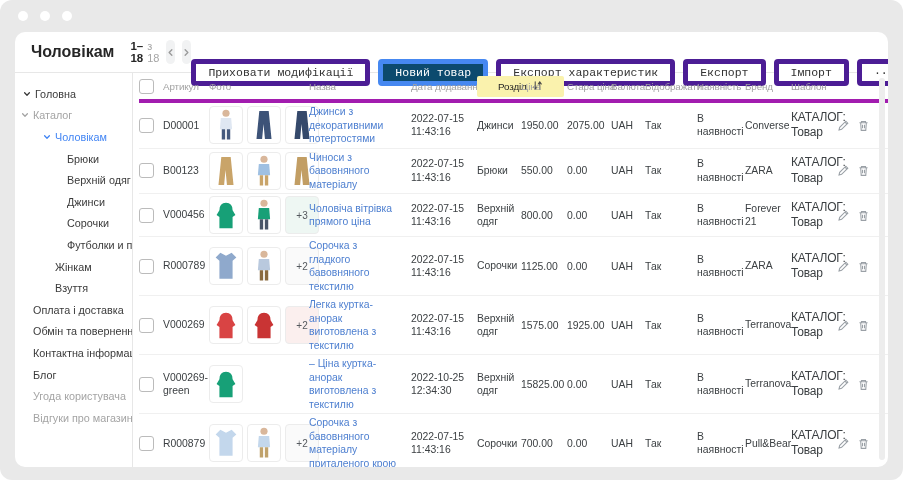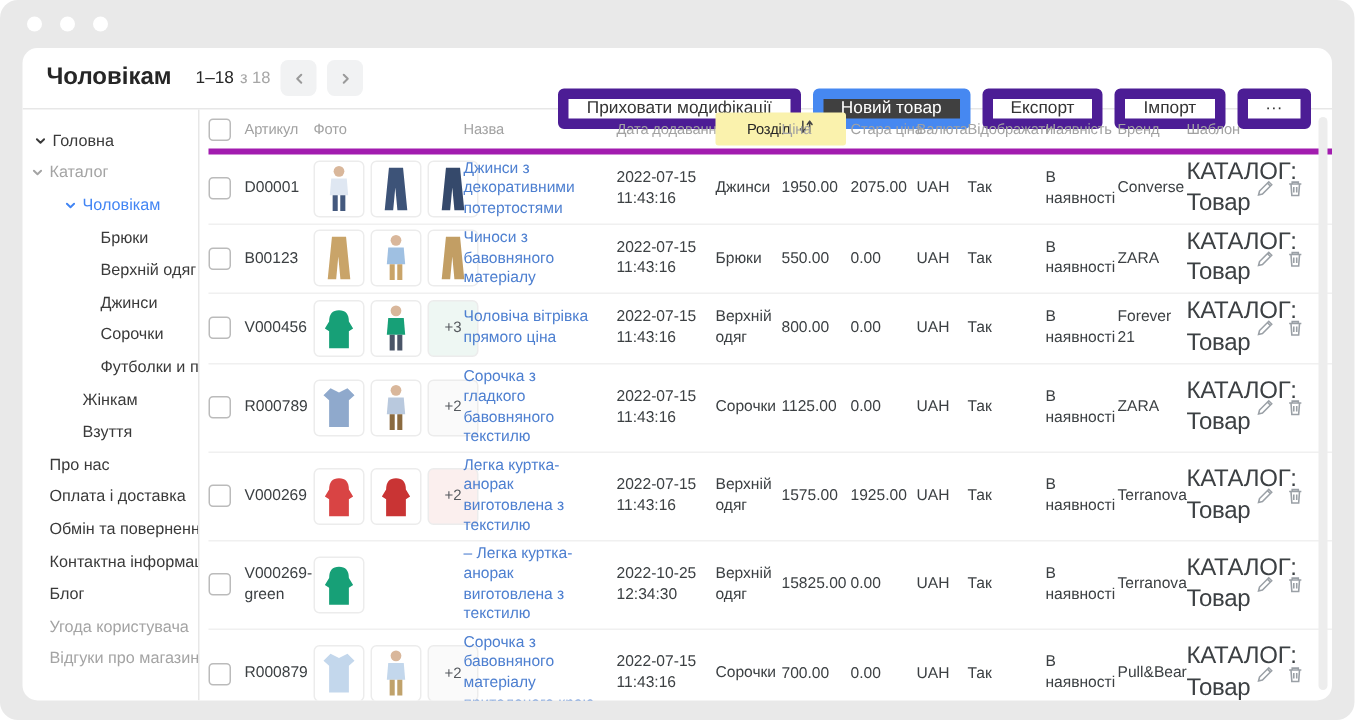--- a/index.html
+++ b/index.html
@@ -4,46 +4,46 @@
 <style>
   html,body{margin:0;padding:0;}
   body{width:903px;height:480px;background:#fff;font-family:"Liberation Sans",sans-serif;overflow:hidden;}
   .window{position:absolute;left:0;top:0;width:903px;height:480px;background:#e9e9e9;border-radius:12px;overflow:hidden;}
   .titlebar{height:32px;display:flex;align-items:center;padding-left:18px;gap:12px;}
   .dot{width:10px;height:10px;border-radius:50%;background:#fff;}
   .card{position:absolute;left:15px;top:32px;right:15px;bottom:13px;background:#fff;border-radius:10px;overflow:hidden;}
   .page-header{height:40px;display:flex;align-items:center;padding:0 14px 0 16px;border-bottom:1px solid #e7e7e7;}
   .title{font-size:16px;font-weight:700;color:#262626;margin-right:16px;}
   .pag{display:flex;align-items:baseline;gap:4px;}
-  .pag .range{font-size:11.5px;font-weight:400;color:#262626;}
+  .pag .range{font-size:11.5px;font-weight:700;color:#262626;}
   .pag .of{font-size:11px;color:#a6a6a6;}
   .navbtn{width:24px;height:24px;border-radius:5px;background:#f1f2f3;border:none;display:flex;align-items:center;justify-content:center;margin-left:7px;cursor:pointer;padding:0;}
   .spacer{flex:1;}
   .actions{display:flex;gap:8px;align-items:center;}
-  .btn{height:27px;padding:0 12px;border:7px solid #4c1d95;border-radius:4px;background:#fff;font-size:11.5px;color:#333;font-family:Liberation Sans, sans-serif;cursor:pointer;white-space:nowrap;margin-top:40px;}
-  .btn.primary{background:#404040;border-color:#4688f1;color:#fff;}
+  .btn{height:27px;padding:0 12px;border:5px solid #4c1d95;border-radius:4px;background:#fff;font-size:11.5px;color:#333;font-family:Liberation Mono, monospace;cursor:pointer;white-space:nowrap;margin-top:40px;}
+  .btn.primary{background:#0c4a6e;border-color:#4688f1;color:#fff;}
   .layout{display:flex;height:calc(100% - 41px);}
   .sidebar{width:118px;border-right:1px solid #e7e7e7;padding-top:10px;box-sizing:border-box;flex:none;overflow:hidden;}
   .side-item{height:21.6px;display:flex;align-items:center;font-size:10.8px;color:#3a3a3a;cursor:pointer;white-space:nowrap;}
   .side-item .chev{width:12px;display:flex;align-items:center;flex:none;color:inherit;}
   .lvl0{padding-left:8px;}.lvl1{padding-left:6px;}.lvl2{padding-left:28px;}.lvl3{padding-left:40px;}
   .st-muted{color:#a4a4a4;}.st-active{color:#4285f4;}
   .tablewrap{flex:1;padding-left:6px;box-sizing:border-box;}
   .thead,.trow{display:grid;grid-template-columns:24px 46px 100px 102px 66px 44px 46px 44px 34px 52px 48px 46px 46px 1fr;align-items:center;}
   .thead{height:26px;border-bottom:4px solid #a21caf;color:#a2a2a2;font-size:9.8px;letter-spacing:-0.1px;}
   .thead .c{white-space:nowrap;}
   .trow{border-bottom:1px solid #f0f0f0;padding:2px 0;min-height:40px;box-sizing:border-box;font-size:10.4px;color:#3c4043;}
   .c{padding-right:4px;box-sizing:border-box;}
   .cbx{width:13px;height:13px;border:1.5px solid #bbb;border-radius:3px;background:#fff;cursor:pointer;}
   .c-photos{display:flex;gap:4px;}
   .photo{width:32px;height:36px;border:1px solid #ececec;border-radius:4px;background:#fff;display:flex;align-items:center;justify-content:center;cursor:pointer;flex:none;overflow:hidden;}
   .photo.badge span{font-size:10px;color:#55595e;}
   .c-name a{color:#4d7fd0;text-decoration:none;line-height:1.3;display:block;padding-right:6px;}
   .sub{line-height:1.3;}
-  .c-tmpl{font-size:16px;letter-spacing:-0.2px;line-height:1.3;}
+  .c-tmpl{font-size:12px;letter-spacing:-0.2px;line-height:1.3;}
   .pill{display:inline-flex;align-items:center;gap:5px;background:#faf2ad;border-radius:2px;padding:4px 21px;color:#262626;font-weight:400;cursor:pointer;}
   .act{display:flex;gap:7px;align-items:center;}
   .iconbtn{cursor:pointer;display:flex;background:none;border:none;padding:0;}
   .vscroll{position:absolute;top:46px;right:3px;bottom:7px;width:6px;border-radius:3px;background:#ededed;cursor:pointer;}
 </style>
 </head>
 <body>
 
 <div class="window">
   <div class="titlebar">
@@ -65,20 +65,21 @@
         </button>
       <button class="navbtn">
           <svg width="9" height="9" viewBox="0 0 10 10">
             <polyline points="3.5,2 6.5,5 3.5,8" fill="none" stroke="#9a9a9a" stroke-width="1.5" stroke-linecap="round" stroke-linejoin="round"></polyline>
           </svg>
         </button>
       <span class="spacer"></span>
       <div class="actions">
           <button class="btn">Приховати модифікації</button>
           <button class="btn primary">Новий товар</button>
+          <button class="btn">Експорт характеристик</button>
           <button class="btn">Експорт</button>
           <button class="btn">Імпорт</button>
           <button class="btn">···</button>
         </div>
     </div>
     <div class="layout">
       <div class="sidebar">
           <div class="side-item lvl0 st-default">
             <span class="chev">
               <svg width="8" height="8" viewBox="0 0 10 10">
@@ -123,24 +124,20 @@
             <span class="chev"></span>
             <span>Футболки и поло</span>
           </div>
           <div class="side-item lvl2 st-default">
             <span class="chev"></span>
             <span>Жінкам</span>
           </div>
           <div class="side-item lvl2 st-default">
             <span class="chev"></span>
             <span>Взуття</span>
-          </div>
-          <div class="side-item lvl1 st-default">
-            <span class="chev"></span>
-            <span>Про нас</span>
           </div>
           <div class="side-item lvl1 st-default">
             <span class="chev"></span>
             <span>Оплата і доставка</span>
           </div>
           <div class="side-item lvl1 st-default">
             <span class="chev"></span>
             <span>Обмін та повернення</span>
           </div>
           <div class="side-item lvl1 st-default">
@@ -469,21 +466,21 @@
               </div>
               <div class="c sub">V000269-green</div>
               <div class="c c-photos">
                 <div class="photo">
                   <svg viewBox="0 0 34 38" width="32" height="36">
                     <path d="M10 14 q0-8 7-8 t7 8 l3 5 -3 2 v12 h-14 v-12 l-3-2 z" fill="#17a077"></path>
                   </svg>
                 </div>
               </div>
               <div class="c c-name">
-                <a href="#">– Легка куртка-анорак виготовлена з текстилю</a>
+                <a href="#">– Ціна куртка-анорак виготовлена з текстилю</a>
               </div>
               <div class="c sub">
                 <div>2022-10-25</div>
                 <div>12:34:30</div>
               </div>
               <div class="c sub">Верхній одяг</div>
               <div class="c">15825.00</div>
               <div class="c">0.00</div>
               <div class="c">UAH</div>
               <div class="c">Так</div>

